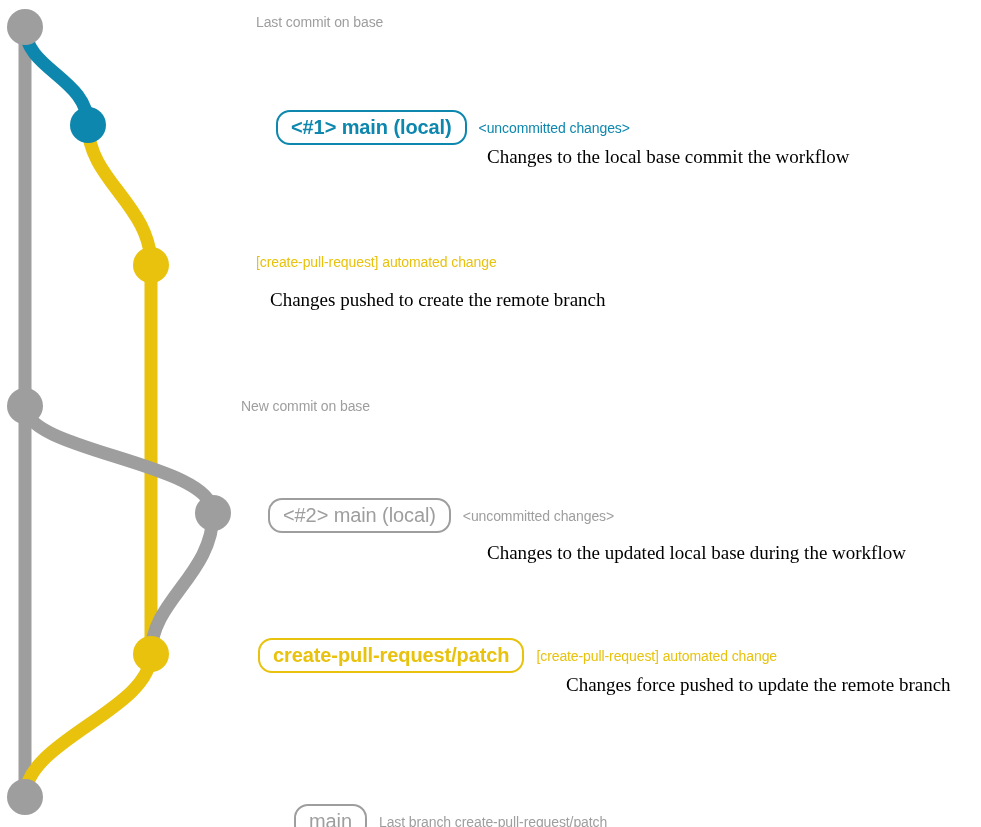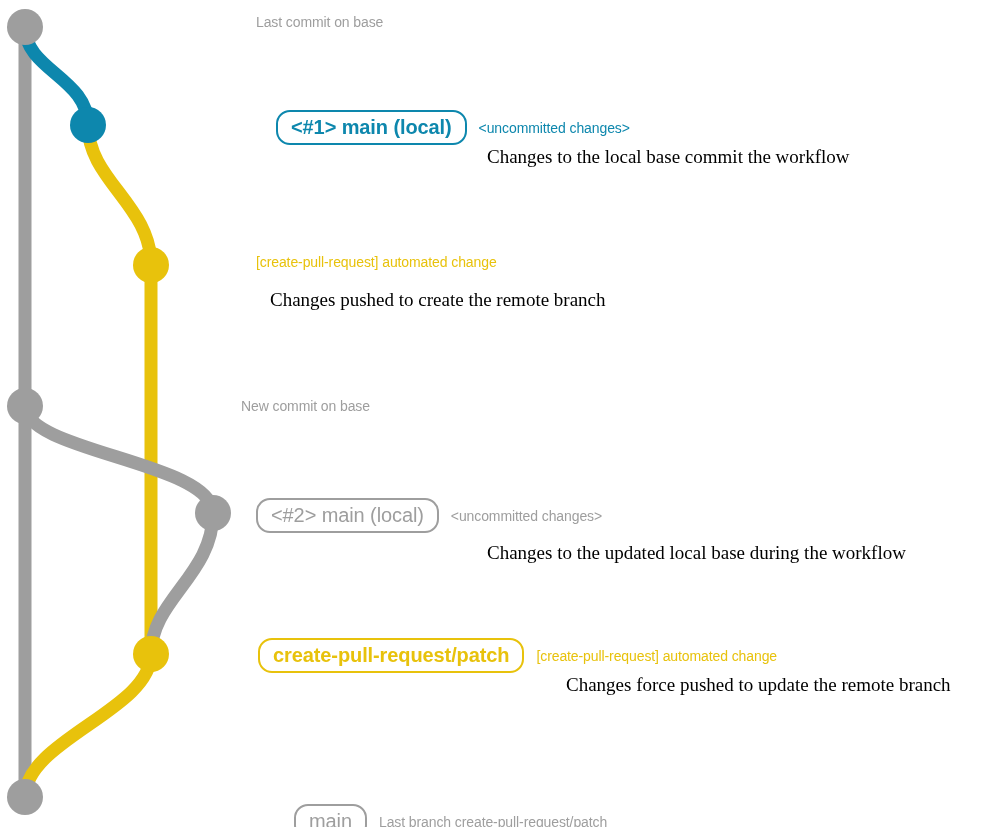--- a/index.html
+++ b/index.html
@@ -96,21 +96,21 @@
 
 <div class="row" style="left:256px; top:254px;">
   <span class="headline c-amber">[create-pull-request] automated change</span>
 </div>
 <div class="subtext" style="left:270px; top:289px;text-align:right;">Changes pushed to create the remote branch</div>
 
 <div class="row" style="left:241px; top:398px;">
   <span class="headline c-gray">New commit on base</span>
 </div>
 
-<div class="row" style="left:256px; top:498px;">
+<div class="row" style="left:268px; top:498px;">
   <span class="badge gray-badge c-gray">&lt;#2&gt; main (local)</span>
   <span class="badge-gap"></span>
   <span class="headline c-gray">&lt;uncommitted changes&gt;</span>
 </div>
 <div class="subtext" style="left:487px; top:542px;">Changes to the updated local base during the workflow</div>
 
 <div class="row" style="left:258px; top:638px;">
   <span class="badge c-amber">create-pull-request/patch</span>
   <span class="badge-gap"></span>
   <span class="headline c-amber">[create-pull-request] automated change</span>

